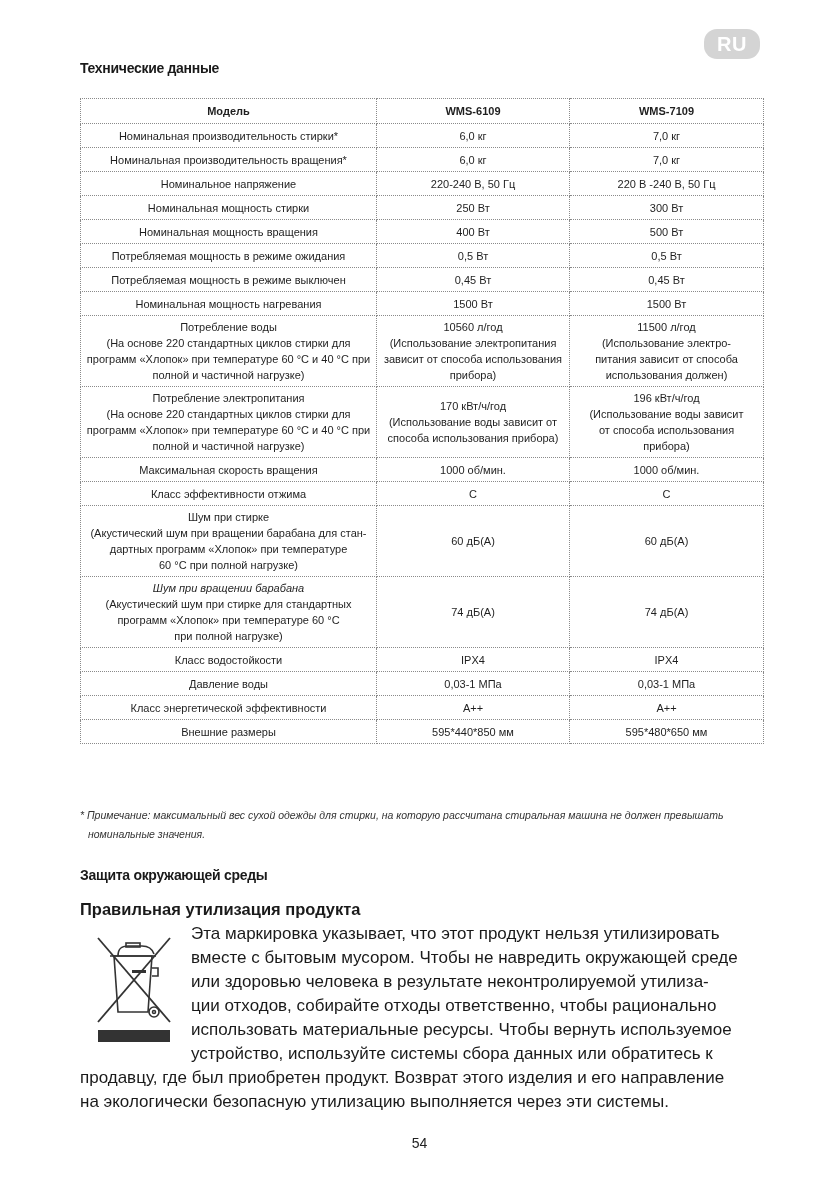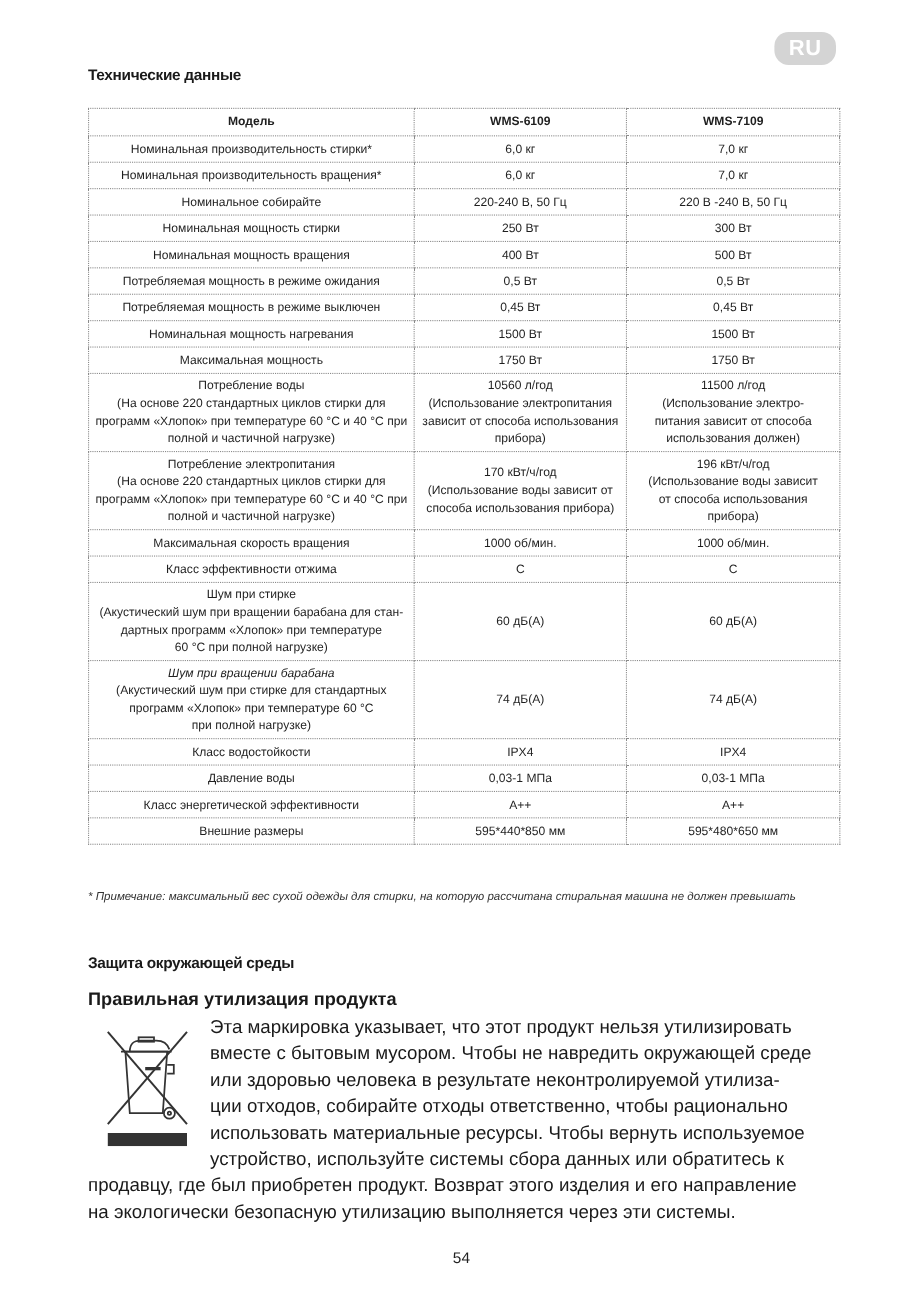--- a/index.html
+++ b/index.html
@@ -90,21 +90,21 @@
         </td>
         <td>
           <span style="display: block;">6,0 кг</span>
         </td>
         <td>
           <span style="display: block;">7,0 кг</span>
         </td>
       </tr>
       <tr>
         <td>
-          <span style="display: block;">Номинальное собирайте</span>
+          <span style="display: block;">Номинальное напряжение</span>
         </td>
         <td>
           <span style="display: block;">220-240 В, 50 Гц</span>
         </td>
         <td>
           <span style="display: block;">220 В -240 В, 50 Гц</span>
         </td>
       </tr>
       <tr>
         <td>
@@ -152,31 +152,20 @@
       </tr>
       <tr>
         <td>
           <span style="display: block;">Номинальная мощность нагревания</span>
         </td>
         <td>
           <span style="display: block;">1500 Вт</span>
         </td>
         <td>
           <span style="display: block;">1500 Вт</span>
-        </td>
-      </tr>
-      <tr>
-        <td>
-          <span style="display: block;">Максимальная мощность</span>
-        </td>
-        <td>
-          <span style="display: block;">1750 Вт</span>
-        </td>
-        <td>
-          <span style="display: block;">1750 Вт</span>
         </td>
       </tr>
       <tr>
         <td>
           <span style="display: block;">Потребление воды</span>
           <span style="display: block;">(На основе 220 стандартных циклов стирки для</span>
           <span style="display: block;">программ «Хлопок» при температуре 60 °C и 40 °C при</span>
           <span style="display: block;">полной и частичной нагрузке)</span>
         </td>
         <td>
@@ -303,20 +292,21 @@
         </td>
         <td>
           <span style="display: block;">595*480*650 мм</span>
         </td>
       </tr>
     </tbody>
 </table>
 
 <div class="footnote">
   <span>* Примечание: максимальный вес сухой одежды для стирки, на которую рассчитана стиральная машина не должен превышать</span>
+  <span class="line2">номинальные значения.</span>
 </div>
 
 <div class="h1" style="top:867px;">Защита окружающей среды</div>
 <div class="h2" style="top:900px;">Правильная утилизация продукта</div>
 
 <svg class="weee-icon" viewBox="0 0 84 112">
   <g fill="none" stroke="#333" stroke-width="1.6">
     <path d="M22 26 L26 82 L56 82 L60 26 Z"></path>
     <path d="M18 26 L64 26"></path>
     <path d="M26 26 C26 18 30 16 36 16 L50 16 C56 16 60 18 62 24"></path>

